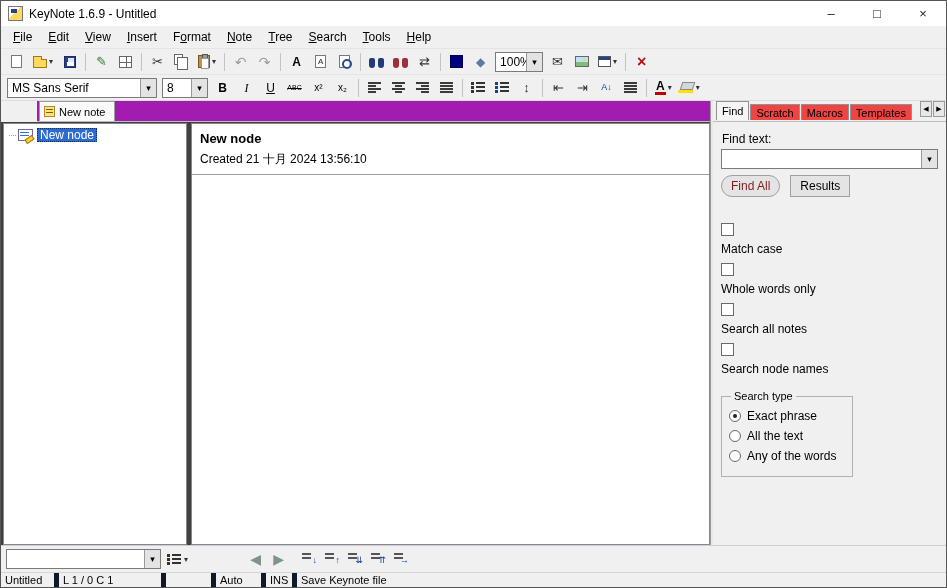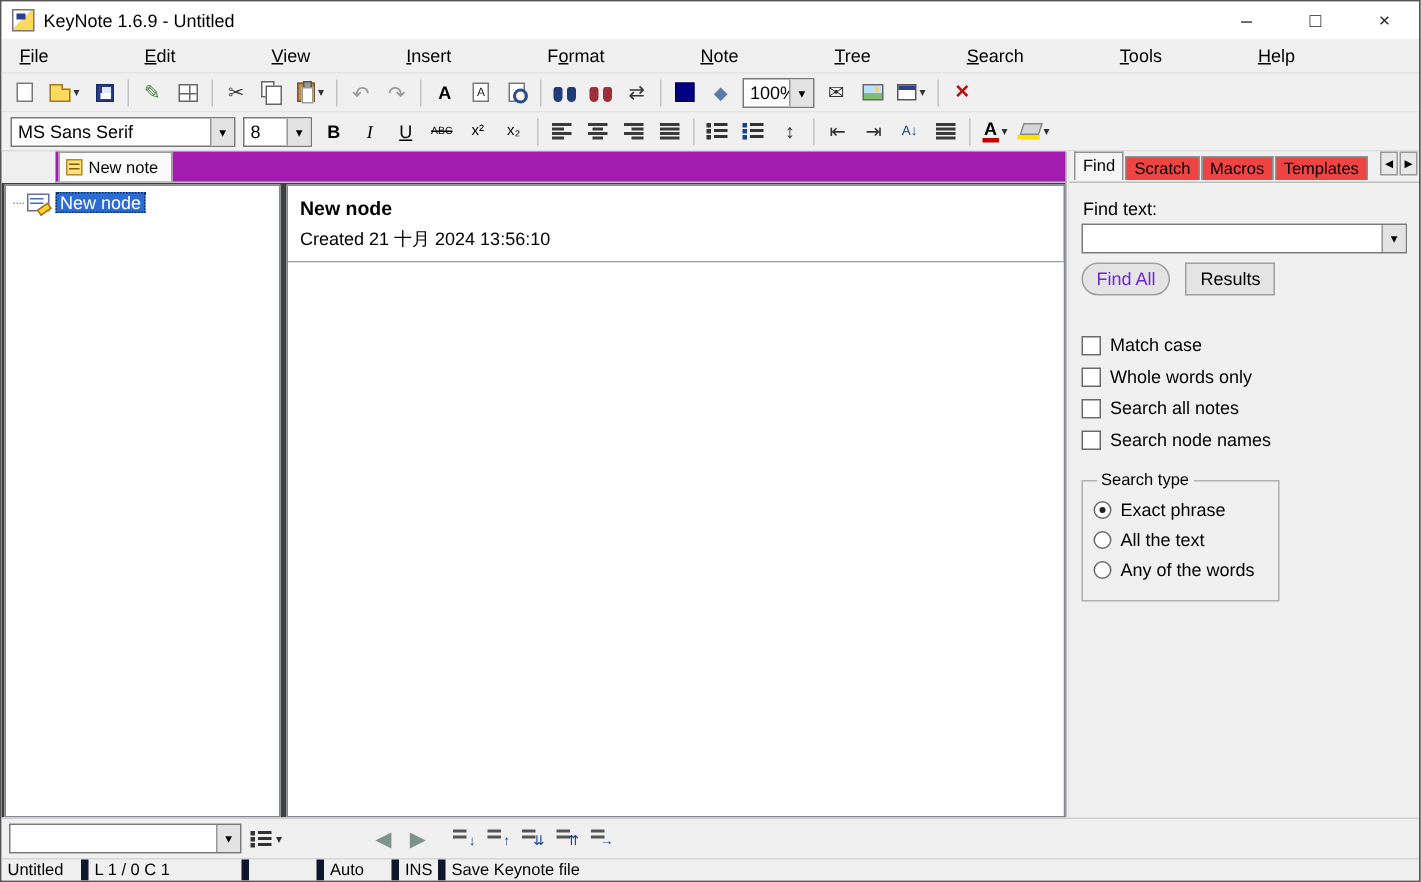--- a/index.html
+++ b/index.html
@@ -9,21 +9,21 @@
 
   
   .titlebar{height:25px;background:#fff;display:flex;align-items:center;padding-left:7px;gap:6px;flex:0 0 auto;}
   .app-icon{width:15px;height:15px;border:1px solid #777;background:linear-gradient(135deg,#fff 0 45%,#ffd95e 45% 100%);position:relative;}
   .app-icon::after{content:"";position:absolute;left:2px;top:2px;width:6px;height:4px;background:#2b3f8f;}
   .title-text{white-space:nowrap;}
   .win-controls{margin-left:auto;display:flex;height:100%;}
   .win-btn{width:46px;height:100%;display:flex;align-items:center;justify-content:center;font-size:13px;color:#222;}
 
   
-  .menubar{height:22px;display:flex;align-items:center;padding-left:4px;background:#f0f0f0;flex:0 0 auto;gap:48px;}
+  .menubar{height:22px;display:flex;align-items:center;padding-left:4px;background:#f0f0f0;flex:0 0 auto;}
   .menu-item{padding:3px 8px;cursor:default;}
 
   
   .toolbar{display:flex;align-items:center;padding-left:4px;gap:1px;flex:0 0 auto;background:#f0f0f0;}
   #toolbar-main{height:27px;border-top:1px solid #e4e4e4;border-bottom:1px solid #e4e4e4;}
   #toolbar-format{height:26px;border-bottom:1px solid #dcdcdc;}
   .tb-btn{min-width:23px;height:22px;display:flex;align-items:center;justify-content:center;border:1px solid transparent;cursor:default;}
   .tb-btn.has-dd{padding:0 3px;}
   .tb-sep{width:1px;height:18px;background:#c3c3c3;margin:0 3px;flex:0 0 auto;}
   .dd{font-size:8px;color:#333;margin-left:2px;}
@@ -117,23 +117,23 @@
   .panel-tabs-row{height:21px;display:flex;align-items:flex-start;border-bottom:1px solid #bdbdbd;padding-left:3px;flex:0 0 auto;}
   .ptab{border:1px solid #919191;border-bottom:none;padding:0 5px;font-size:11px;background:#ef4444;height:16px;display:flex;align-items:center;margin-right:1px;}
   .ptab.active{background:#f5f5f5;height:19px;}
   .tab-scroll{margin-left:auto;display:flex;padding:0 1px 1px 0;}
   .scr-btn{width:12px;height:16px;border:1px solid #9a9a9a;background:#e8e8e8;display:flex;align-items:center;justify-content:center;font-size:7px;margin-left:1px;}
   .panel-body{padding:8px;flex:1;}
   .find-label{margin:2px 0 3px 1px;}
   .find-combo{width:100%;margin:0 0 6px 0;}
   .find-btn-row{display:flex;gap:10px;margin-top:4px;}
   .btn{height:22px;padding:0 9px;font-size:12px;background:#e4e4e4;border:1px solid #a0a0a0;color:#000;font-family:"Liberation Sans",sans-serif;}
-  .btn:disabled{color:#6d28d9;border-radius:11px;}
+  .btn:disabled{color:#7f1d1d;border-radius:11px;}
   .find-options{margin-top:26px;}
-  .opt-row{display:flex;align-items:flex-end;gap:6px;margin:7px 0;}
+  .opt-row{display:flex;align-items:flex-start;gap:6px;margin:7px 0;flex-direction:column;}
   .cbx{width:13px;height:13px;border:1px solid #6a6a6a;background:#fff;flex:0 0 auto;}
   .groupbox{margin-top:14px;width:132px;border:1px solid #b0b0b0;padding:1px 7px 7px;}
   .groupbox legend{font-size:11px;padding:0 3px;margin-left:2px;}
   .radio{width:12px;height:12px;border:1px solid #6a6a6a;border-radius:50%;background:#fff;position:relative;flex:0 0 auto;}
   .radio.on::after{content:"";position:absolute;inset:3px;background:#222;border-radius:50%;}
   .rad-row{display:flex;align-items:center;gap:6px;margin:6px 0;font-size:12px;}
 
   
   .bottom-bar{height:27px;display:flex;align-items:center;padding-left:3px;background:#f0f0f0;border-top:1px solid #cfcfcf;flex:0 0 auto;}
   .status-bar{height:15px;display:flex;align-items:stretch;font-size:11px;background:#f0f0f0;border-top:1px solid #d6d6d6;flex:0 0 auto;}

